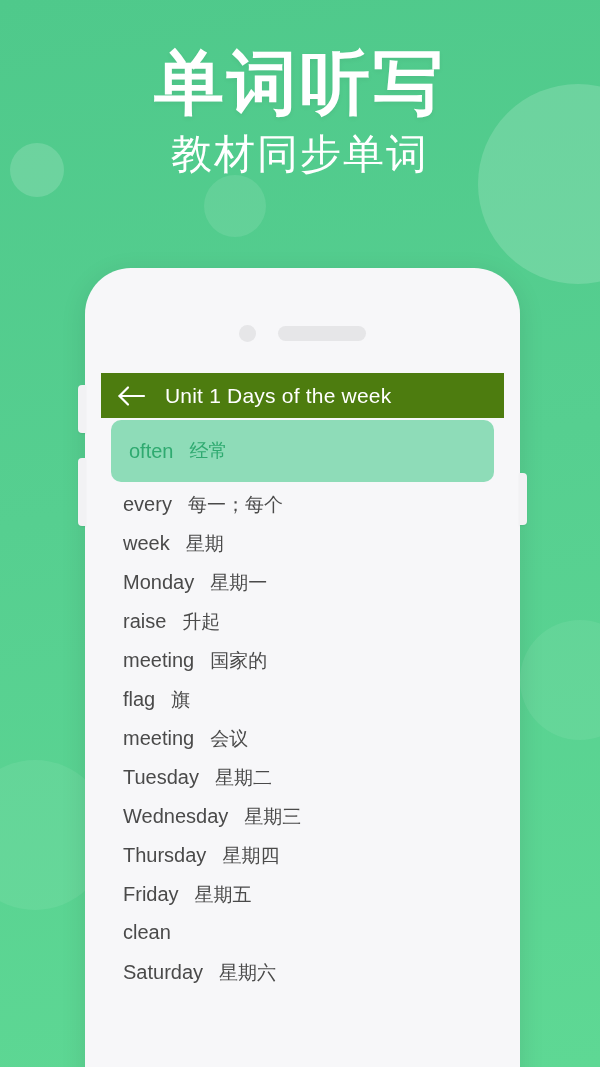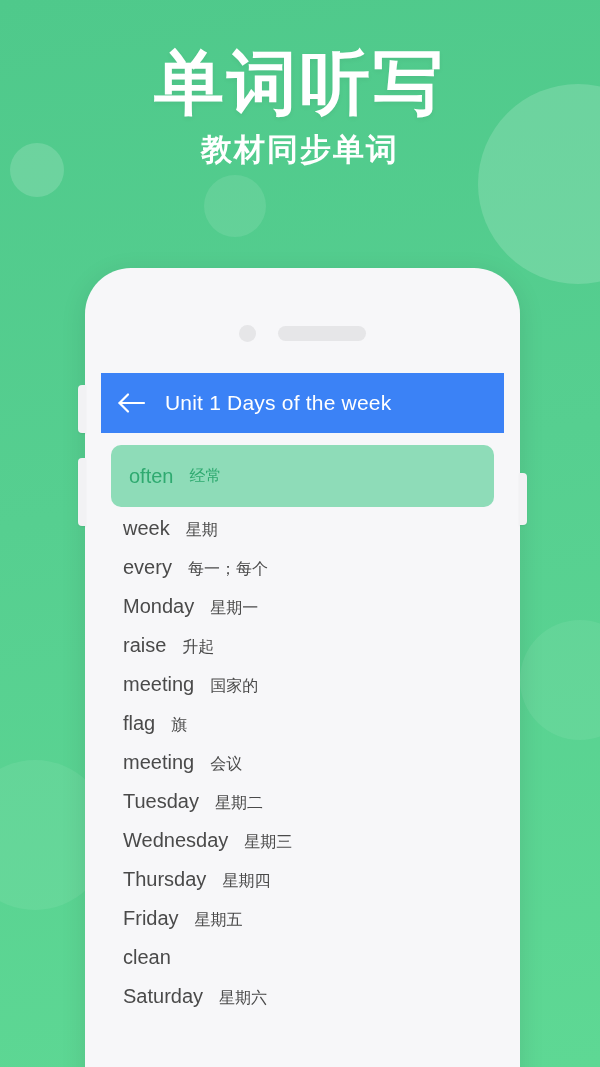--- a/index.html
+++ b/index.html
@@ -63,23 +63,23 @@
     font-size: 70px;
     line-height: 1.0;
     font-weight: bold;
     color: #ffffff;
     letter-spacing: 3px;
     margin: 0;
     text-shadow: 0 2px 5px rgba(0,0,0,0.05);
   }
   .subhead {
     margin: 16px 0 0 0;
-    font-size: 31px;
+    font-size: 41px;
     line-height: 1.0;
-    font-weight: bold;
+    font-weight: normal;
     color: #ffffff;
     letter-spacing: 2px;
   }
 
   
   .phone {
     position: absolute;
     left: 85px;
     top: 268px;
     width: 435px;
@@ -136,22 +136,22 @@
     left: 16px;
     top: 105px;
     width: 403px;
     height: 715px;
     background: #f7f7f9;
     overflow: hidden;
   }
   .app-header {
     display: flex;
     align-items: center;
-    height: 60px;
-    background: #3b82f6;
+    height: 45px;
+    background: #4d7c0f;
     padding: 0 14px;
     box-sizing: border-box;
   }
   .back-arrow {
     width: 34px;
     height: 34px;
     flex: 0 0 auto;
     display: flex;
     align-items: center;
     justify-content: center;
@@ -159,21 +159,21 @@
   }
   .app-title {
     margin-left: 16px;
     font-size: 21px;
     color: #ffffff;
     letter-spacing: 0.2px;
     white-space: nowrap;
   }
 
   .word-list {
-    padding: 12px 0 0 0;
+    padding: 2px 0 0 0;
   }
   .word-row {
     display: flex;
     align-items: baseline;
     height: 39px;
     padding: 0 22px;
     box-sizing: border-box;
   }
   .word-row.highlight {
     margin: 0 10px 10px 10px;
@@ -186,21 +186,21 @@
   .word-row.highlight .term,
   .word-row.highlight .meaning {
     color: #2faa70;
   }
   .term {
     font-size: 20px;
     color: #4a4a4a;
     white-space: nowrap;
   }
   .meaning {
-    font-size: 16px;
+    font-size: 19px;
     color: #4a4a4a;
     margin-left: 16px;
     white-space: nowrap;
   }
 </style>
 </head>
 <body>
 
 <div class="promo">
 
@@ -237,26 +237,26 @@
         </div>
         <div class="app-title">Unit 1 Days of the week</div>
       </div>
 
       <div class="word-list">
           <div class="word-row highlight">
             <span class="term">often</span>
             <span class="meaning">经常</span>
           </div>
           <div class="word-row">
+            <span class="term">every</span>
+            <span class="meaning">每一；每个</span>
+          </div>
+          <div class="word-row">
             <span class="term">week</span>
             <span class="meaning">星期</span>
-          </div>
-          <div class="word-row">
-            <span class="term">every</span>
-            <span class="meaning">每一；每个</span>
           </div>
           <div class="word-row">
             <span class="term">Monday</span>
             <span class="meaning">星期一</span>
           </div>
           <div class="word-row">
             <span class="term">raise</span>
             <span class="meaning">升起</span>
           </div>
           <div class="word-row">

